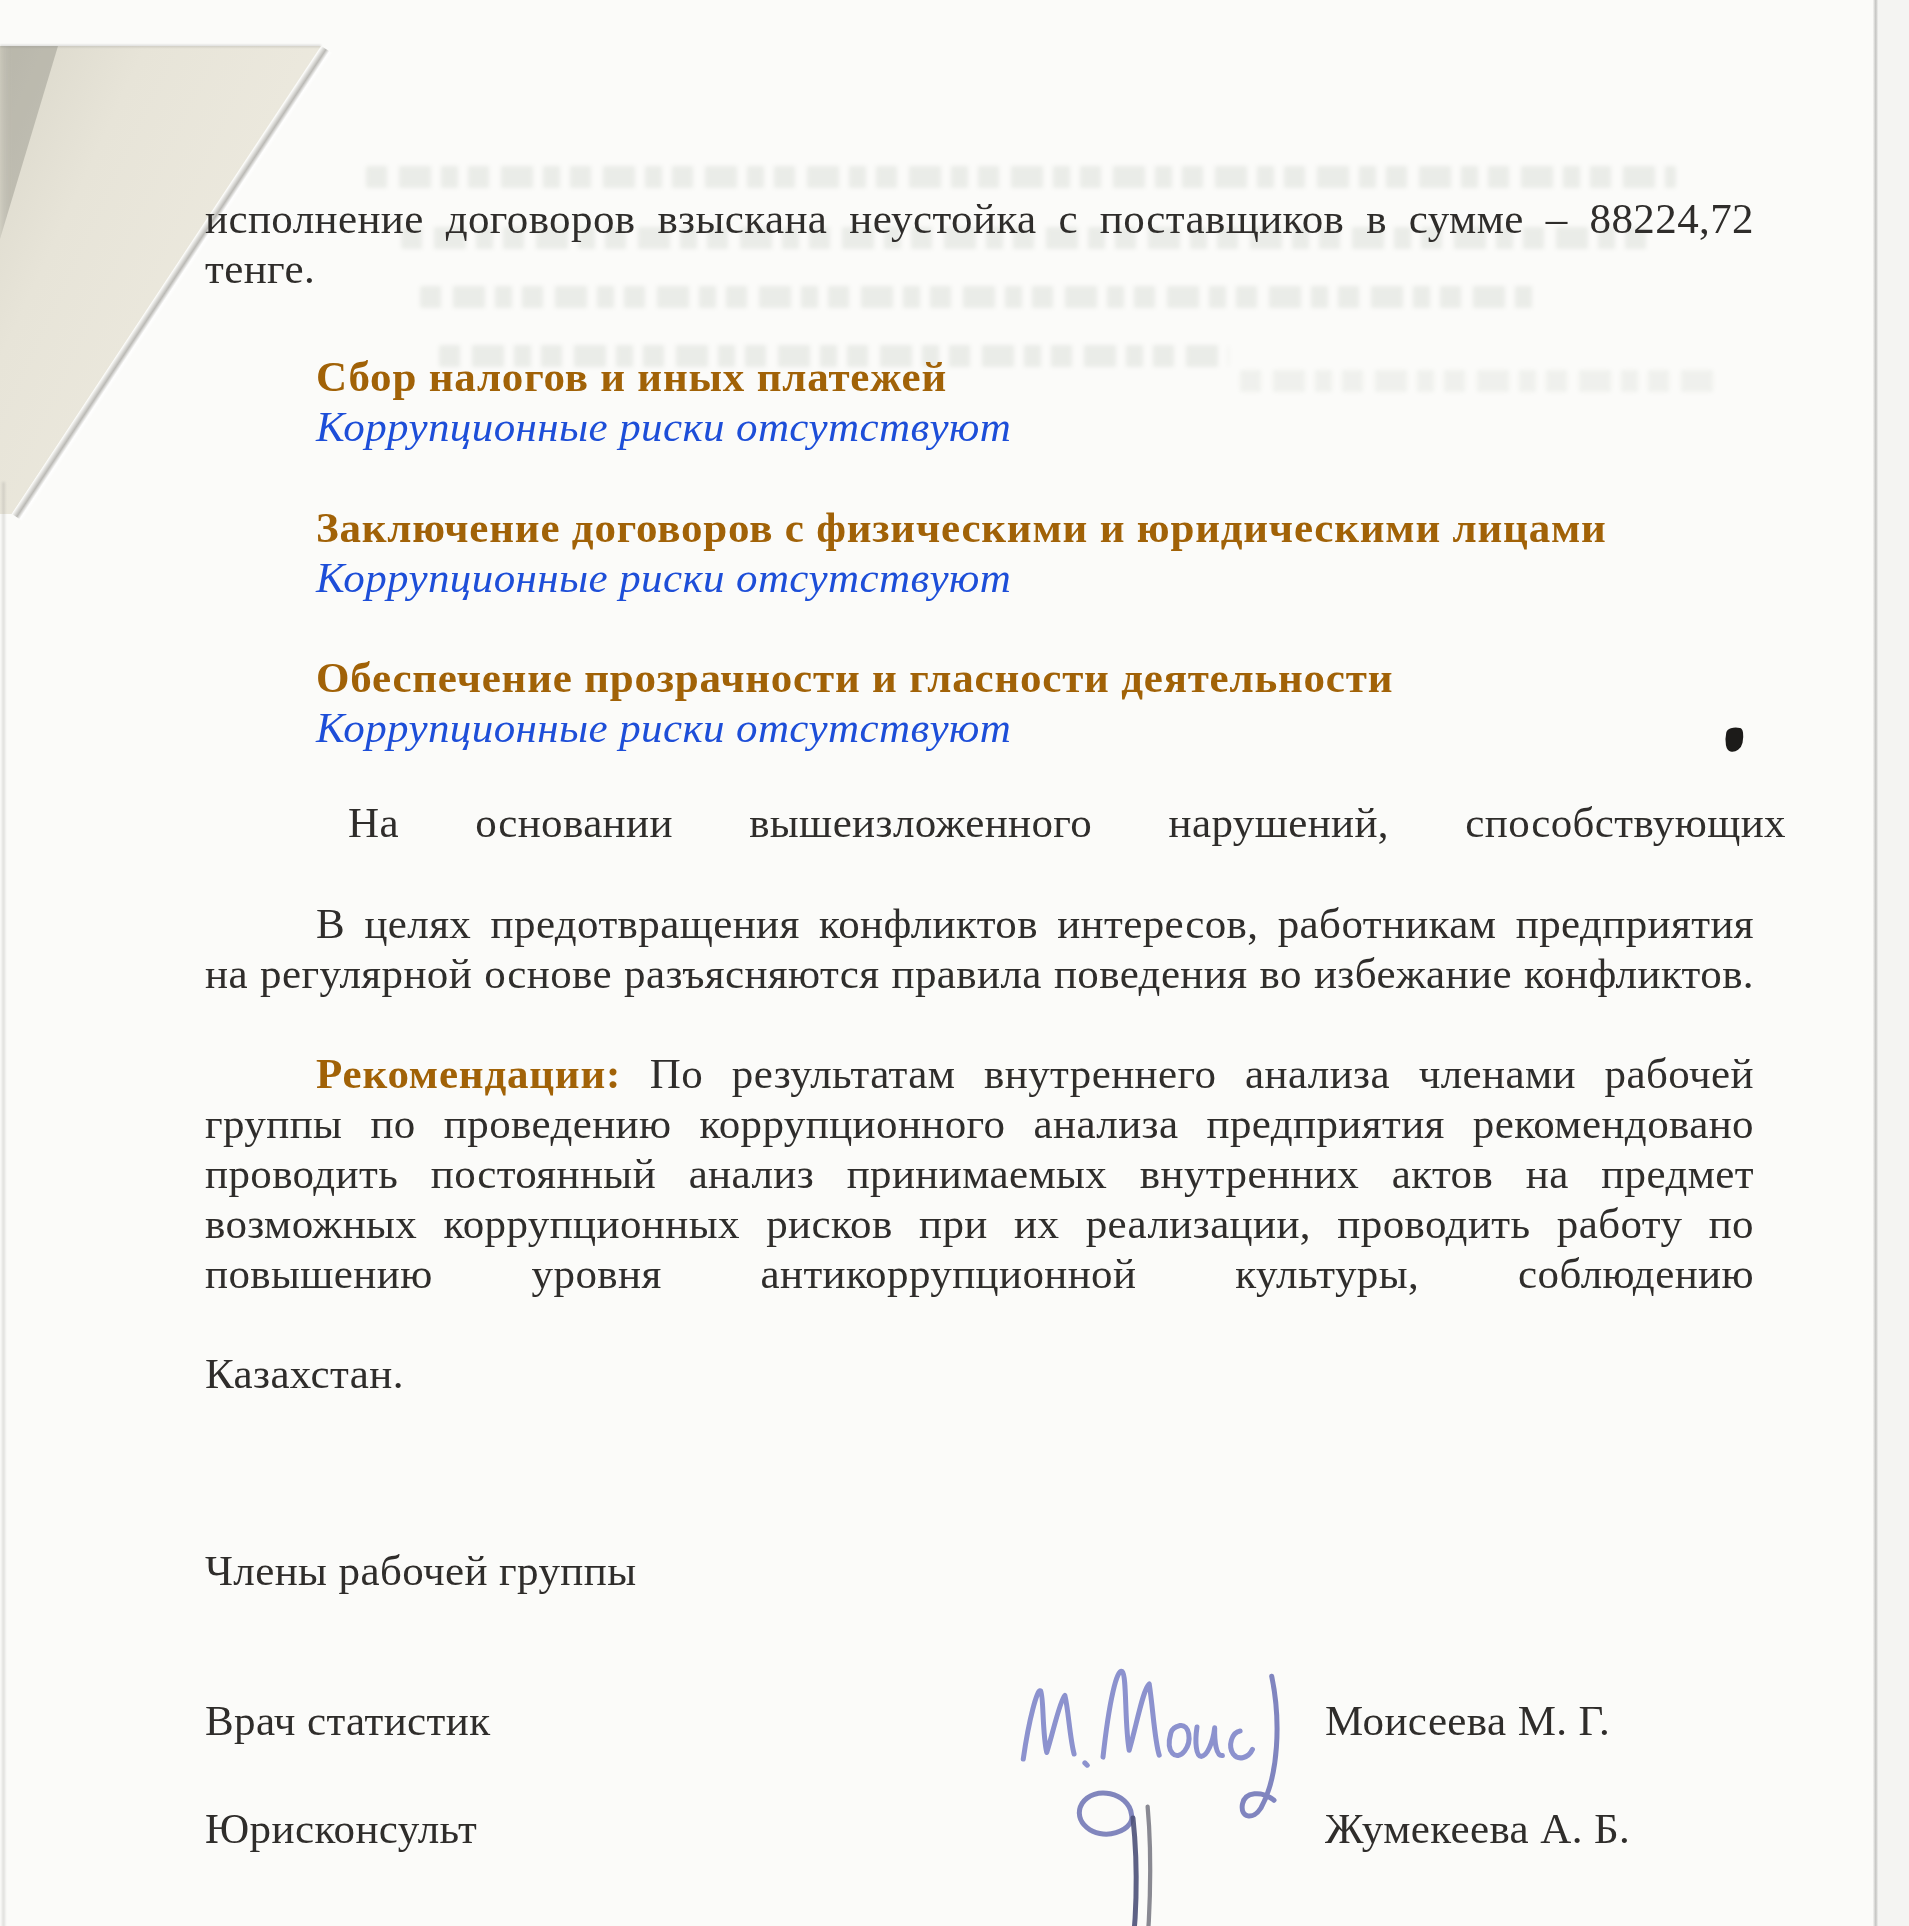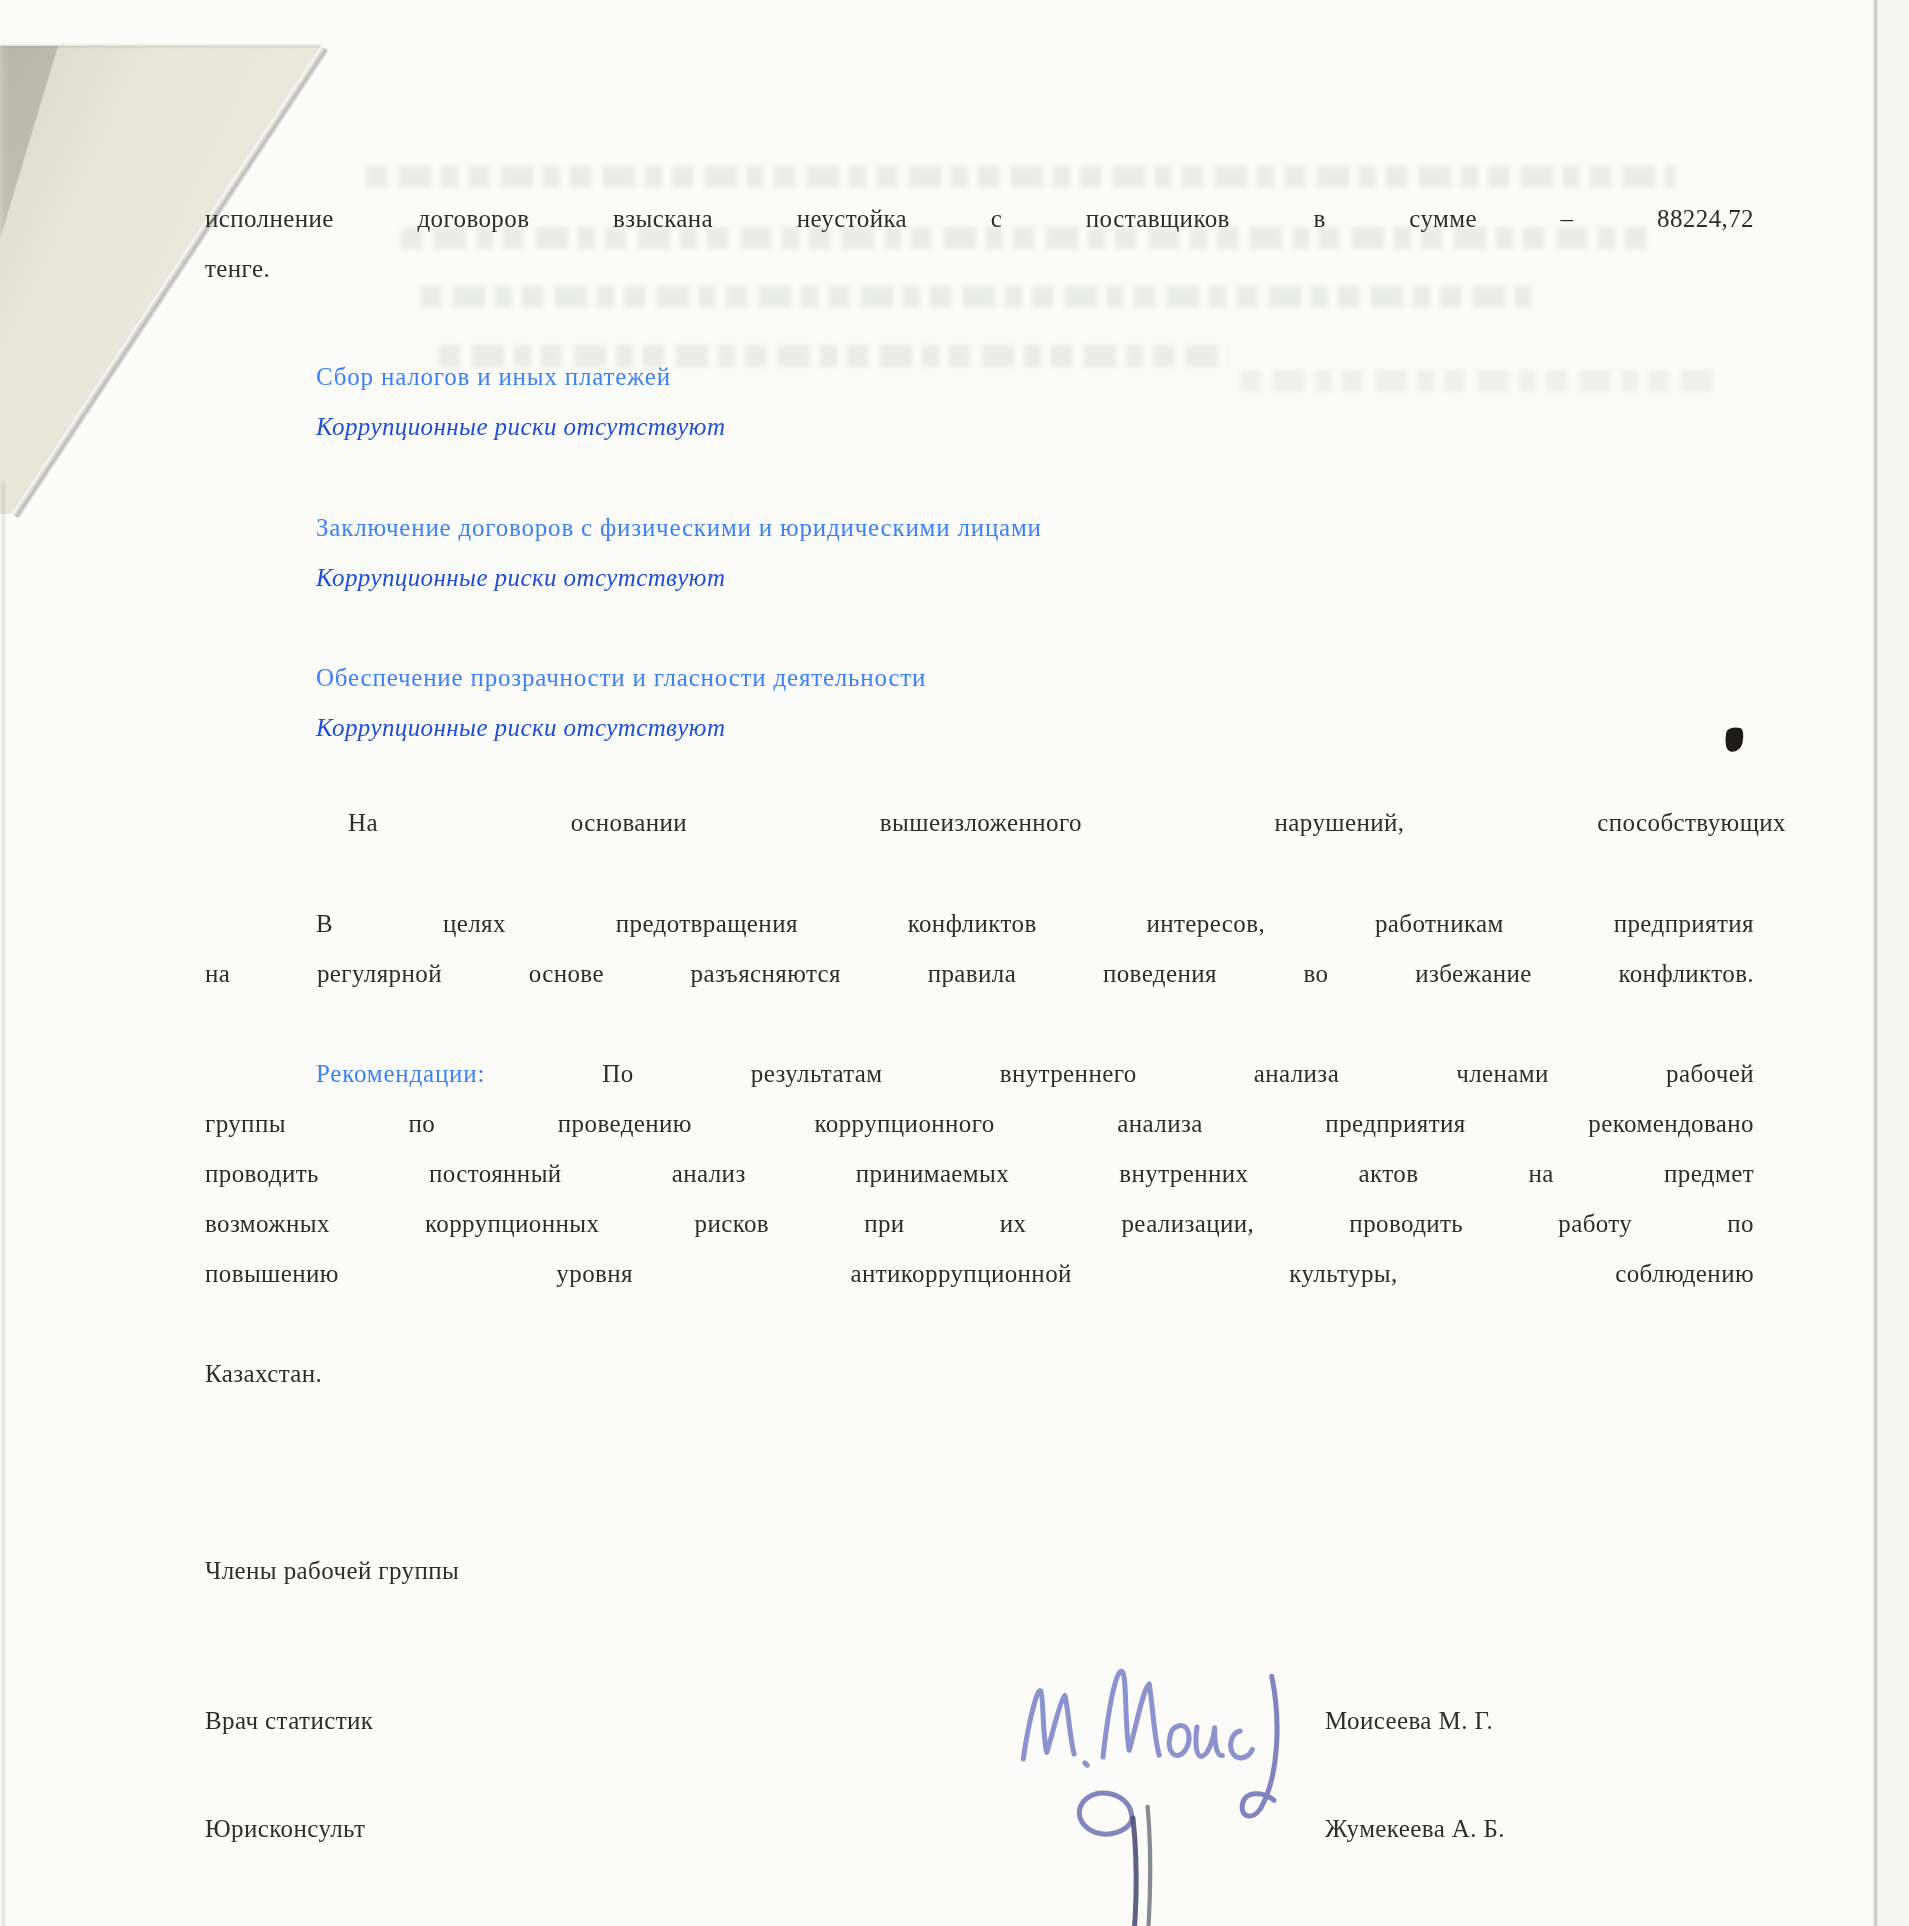--- a/index.html
+++ b/index.html
@@ -7,34 +7,34 @@
   .page{
     position:relative;
     width:1910px;height:2703px;
     background:#fbfbf9;
     overflow:hidden;
     font-family:"Liberation Serif","DejaVu Serif",serif;
   }
   
   .line{
     position:absolute;
-    font-size:25px;
+    font-size:43px;
     line-height:52px;
     height:58px;
     color:#2f2d2b;
     letter-spacing:0.4px;
     white-space:nowrap;
   }
   .just{
     white-space:normal;
     text-align:justify;
     text-align-last:justify;
     text-justify:inter-word;
   }
-  .bold{font-weight:400;color:#3b82f6;letter-spacing:0.8px;}
+  .bold{font-weight:700;color:#a16207;letter-spacing:0.8px;}
   .ital{font-style:italic;color:#1d4ed8;}
   
   .fold{
     position:absolute;left:0;top:0;width:347px;height:539px;
     clip-path:polygon(0 46px,321px 46px,11.6px 514px,0 514px);
     background:linear-gradient(115deg,#d8d5c8 0%,#e7e4d8 28%,#ece9de 62%,#f1eee5 100%);
   }
   .fold-corner-shade{
     position:absolute;left:0;top:0;width:154px;height:347px;
     clip-path:polygon(0 46px,58px 46px,0 239px);

